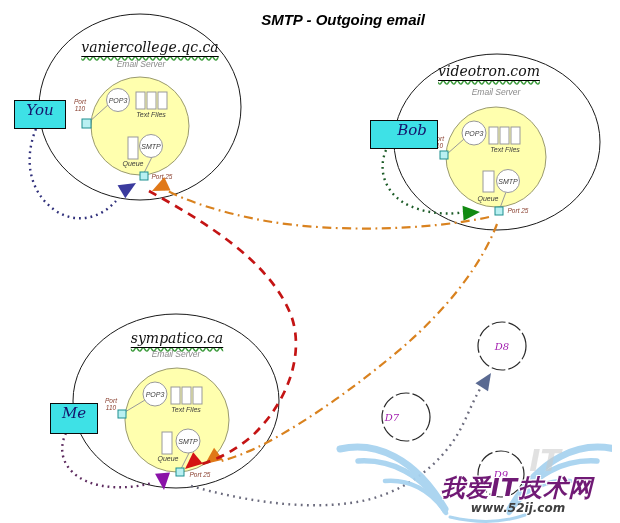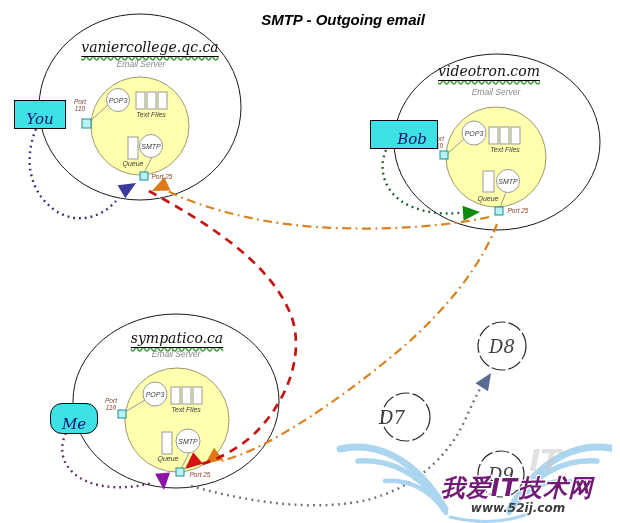--- a/index.html
+++ b/index.html
@@ -9,23 +9,23 @@
   .lbl{position:absolute;transform:translate(-50%,-50%);white-space:nowrap;z-index:10;
        font-family:"Liberation Sans",sans-serif;color:#333;}
   .title{font-size:15px;font-weight:bold;color:#000;}
   .domname{font-size:14px;font-family:"DejaVu Serif",serif;color:#111;
            text-decoration:underline wavy #3a9a3a;text-underline-offset:3.5px;}
   .domname .inner{text-decoration:underline solid #000;}
   .srv{font-size:8.5px;color:#8a8a8a;text-align:center;}
   .comp{font-size:7px;color:#3a3a3a;}
   .port{font-size:6.5px;color:#8a4030;text-align:center;line-height:1.12;}
   .userbox{position:absolute;background:#3ee1e6;border:1.6px solid #0a0a0a;z-index:10;
-           display:flex;align-items:flex-end;justify-content:center;
+           display:flex;align-items:flex-start;justify-content:center;
            font-family:"DejaVu Serif",serif;font-size:15px;color:#15156b;}
-  .dlabel{font-family:"DejaVu Serif",serif;font-size:18px;color:#404040;}
+  .dlabel{font-family:"DejaVu Serif",serif;font-size:10px;color:#a21caf;}
   .wm{position:absolute;left:0;top:0;width:620px;height:523px;z-index:40;pointer-events:none;}
   .wm-site{position:absolute;left:517px;top:488px;transform:translate(-50%,-50%);
            font-family:"DejaVu Sans",sans-serif;font-weight:bold;font-size:24px;color:#701a75;
            white-space:nowrap;letter-spacing:1px;
            text-shadow:-1px -1px 0 #fff,1px -1px 0 #fff,-1px 1px 0 #fff,1px 1px 0 #fff;}
   .wm-url{position:absolute;left:518px;top:508px;transform:translate(-50%,-50%);
           font-family:"DejaVu Sans",sans-serif;font-weight:bold;font-size:12px;color:#404040;
           white-space:nowrap;}
   .wm-ghost{position:absolute;left:545px;top:460px;transform:translate(-50%,-50%);
             font-family:"DejaVu Sans",sans-serif;font-weight:bold;font-size:30px;color:#c9c9c9;
@@ -150,21 +150,21 @@
     <div>110</div>
   </div>
   <div class="lbl port" style="left:200px;top:475px;">Port 25</div>
 
   <div class="userbox" style="left:14px;top:100px;width:50px;height:27px;">
       <span>You</span>
     </div>
   <div class="userbox" style="left:370px;top:120px;width:50px;height:27px;padding-left:16px;">
       <span>Bob</span>
     </div>
-  <div class="userbox" style="left:50px;top:403px;width:46px;height:29px;border-radius:12px;">
+  <div class="userbox" style="left:50px;top:403px;width:46px;height:29px;">
       <span>Me</span>
     </div>
 
   <div class="lbl dlabel" style="left:392px;top:417px;">D7</div>
   <div class="lbl dlabel" style="left:502px;top:346px;">D8</div>
   <div class="lbl dlabel" style="left:501px;top:474px;">D9</div>
 
   <div class="wm">
     <svg width="620" height="523" viewBox="0 0 620 523" style="position:absolute;left:0;top:0;">
       <g fill="none" stroke-linecap="round" stroke="#a8d3f0" opacity="0.95">

